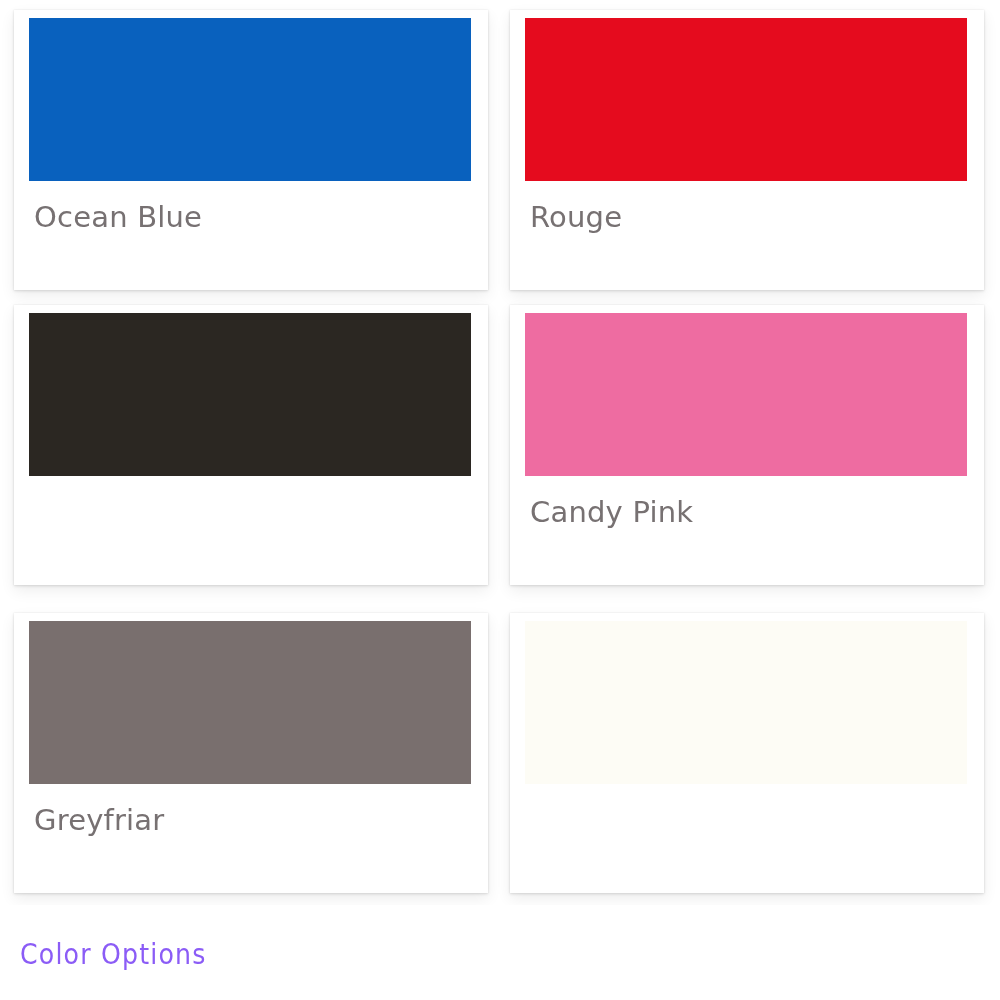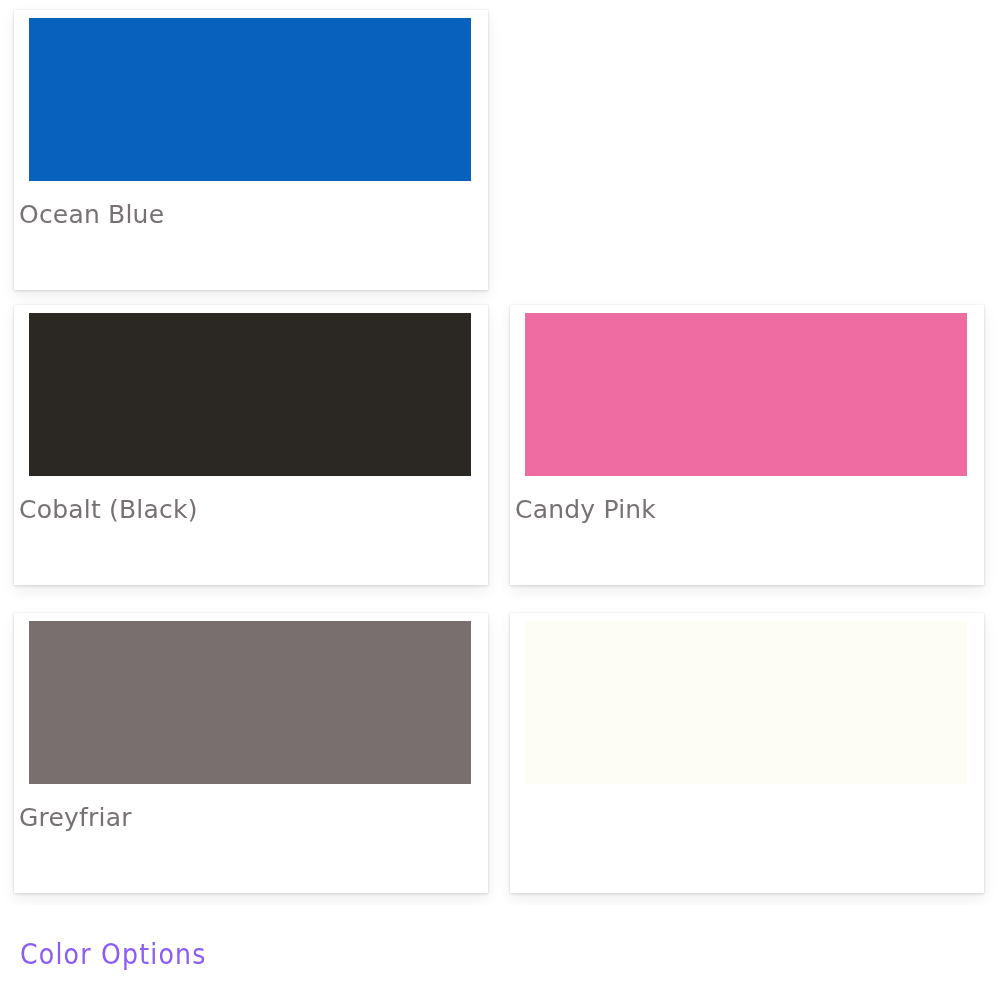--- a/index.html
+++ b/index.html
@@ -54,24 +54,24 @@
   .swatch-chip {
     position: absolute;
     left: 15px;
     top: 8px;
     width: 442px;
     height: 163px;
   }
 
   .swatch-label {
     position: absolute;
-    left: 5px;
+    left: 20px;
     top: 190px;
     font-family: "DejaVu Sans", sans-serif;
-    font-size: 25px;
+    font-size: 29px;
     font-weight: 400;
     color: #777172;
     letter-spacing: 0.2px;
     white-space: nowrap;
   }
 
   
   .page-caption {
     position: absolute;
     left: 20px;
@@ -89,24 +89,27 @@
 
 <div id="palette-page">
 
   <div class="swatch-grid">
 
     <div class="swatch-card col-left row-1">
       <div class="swatch-chip" style="background: rgb(9, 97, 190);"></div>
       <div class="swatch-label">Ocean Blue</div>
     </div>
 
+    <div class="swatch-card col-right row-1">
+      <div class="swatch-chip" style="background: rgb(229, 11, 30);"></div>
+      <div class="swatch-label">Rouge</div>
+    </div>
 
     <div class="swatch-card col-left row-2">
       <div class="swatch-chip" style="background: rgb(43, 39, 34);"></div>
-      <div class="swatch-label">Cobalt (Black)</div>
     </div>
 
     <div class="swatch-card col-left row-3">
       <div class="swatch-chip" style="background: rgb(121, 111, 110);"></div>
       <div class="swatch-label">Greyfriar</div>
     </div>
 
     <div class="swatch-card col-right row-2">
       <div class="swatch-chip" style="background: rgb(238, 108, 161);"></div>
       <div class="swatch-label">Candy Pink</div>

